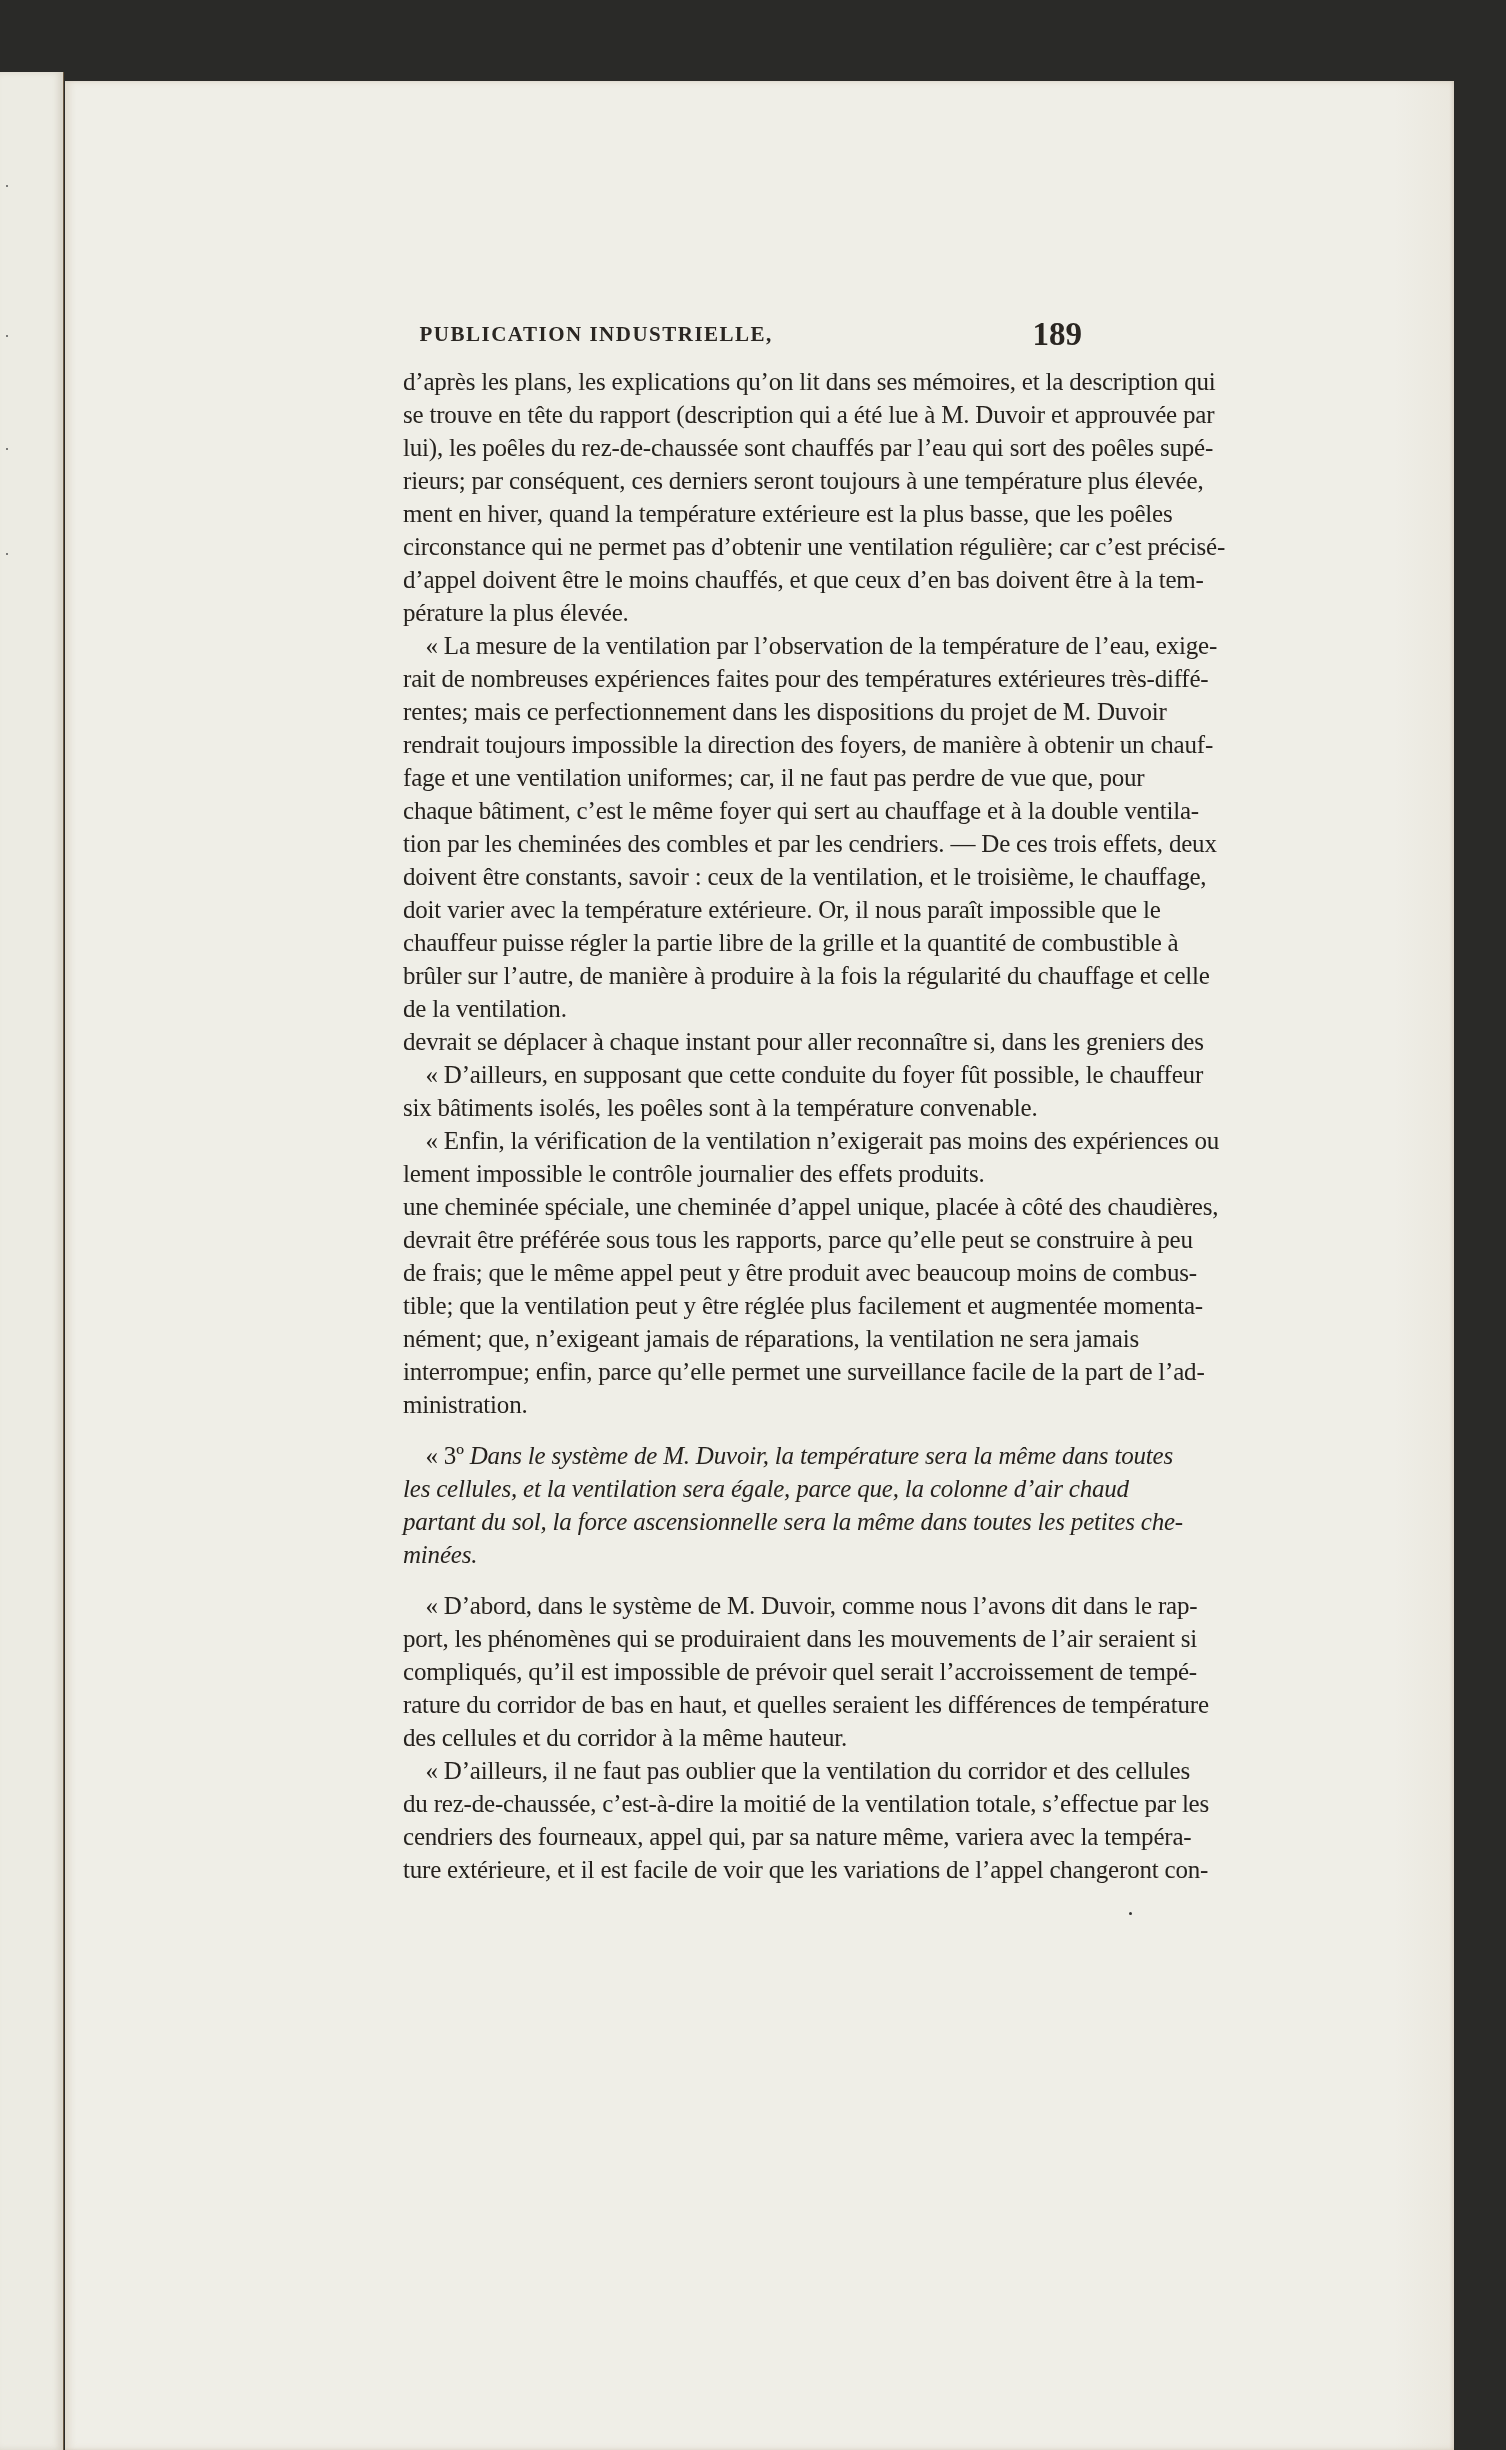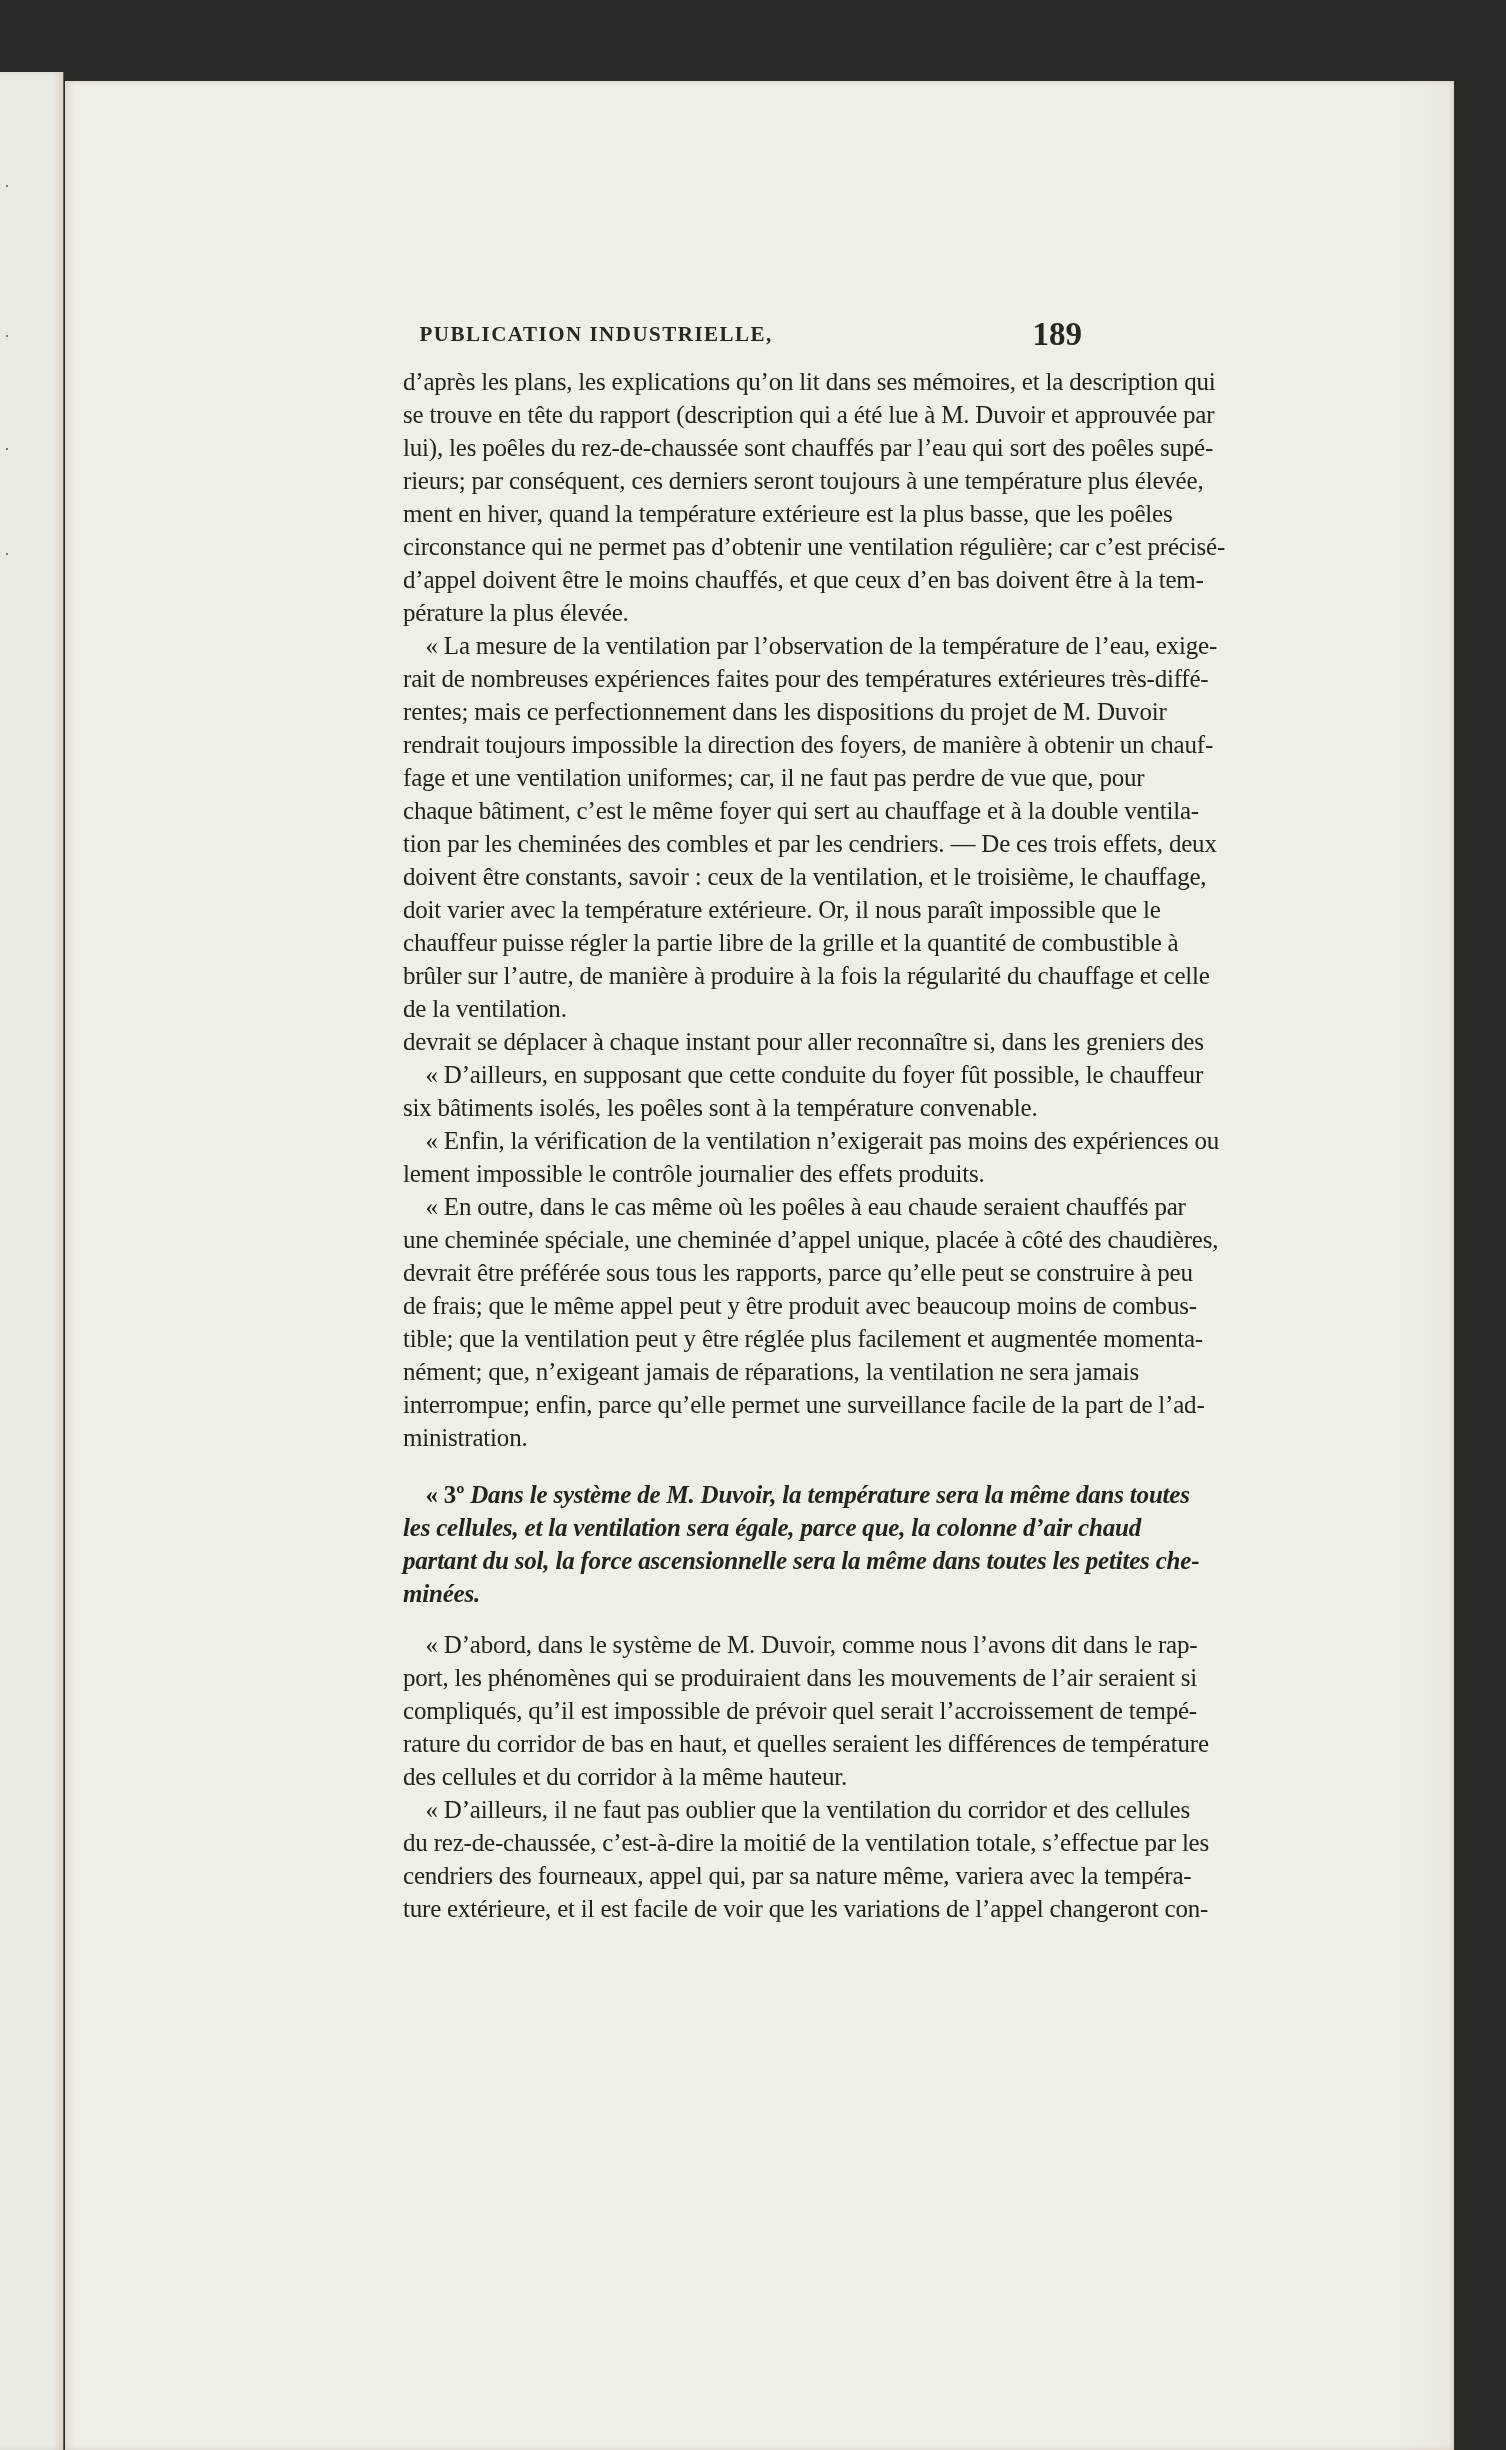--- a/index.html
+++ b/index.html
@@ -99,30 +99,29 @@
     <div>
       <span class="line">devrait se déplacer à chaque instant pour aller reconnaître si, dans les greniers des</span>
       <span class="line indent">« D’ailleurs, en supposant que cette conduite du foyer fût possible, le chauffeur</span>
       <span class="line last">six bâtiments isolés, les poêles sont à la température convenable.</span>
     </div>
     <div>
       <span class="line indent">« Enfin, la vérification de la ventilation n’exigerait pas moins des expériences ou</span>
       <span class="line last">lement impossible le contrôle journalier des effets produits.</span>
     </div>
     <div>
-      <span class="line indent">« En outre, dans le cas même où les poêles à eau chaude seraient chauffés par</span>
       <span class="line">une cheminée spéciale, une cheminée d’appel unique, placée à côté des chaudières,</span>
       <span class="line">devrait être préférée sous tous les rapports, parce qu’elle peut se construire à peu</span>
       <span class="line">de frais; que le même appel peut y être produit avec beaucoup moins de combus-</span>
       <span class="line">tible; que la ventilation peut y être réglée plus facilement et augmentée momenta-</span>
       <span class="line">nément; que, n’exigeant jamais de réparations, la ventilation ne sera jamais</span>
       <span class="line">interrompue; enfin, parce qu’elle permet une surveillance facile de la part de l’ad-</span>
       <span class="line last">ministration.</span>
     </div>
-    <div style="margin-top: 24px; margin-bottom: 18px; font-weight: bold;">
+    <div style="margin-top: 18px; margin-bottom: 18px;">
       <span class="line indent"><span>« 3º </span><span style="font-style: italic;">Dans le système de M. Duvoir, la température sera la même dans toutes</span></span>
       <span class="line"><span style="font-style: italic;">les cellules, et la ventilation sera égale, parce que, la colonne d’air chaud</span></span>
       <span class="line"><span style="font-style: italic;">partant du sol, la force ascensionnelle sera la même dans toutes les petites che-</span></span>
       <span class="line last"><span style="font-style: italic;">minées.</span></span>
     </div>
     <div>
       <span class="line indent">« D’abord, dans le système de M. Duvoir, comme nous l’avons dit dans le rap-</span>
       <span class="line">port, les phénomènes qui se produiraient dans les mouvements de l’air seraient si</span>
       <span class="line">compliqués, qu’il est impossible de prévoir quel serait l’accroissement de tempé-</span>
       <span class="line">rature du corridor de bas en haut, et quelles seraient les différences de température</span>

